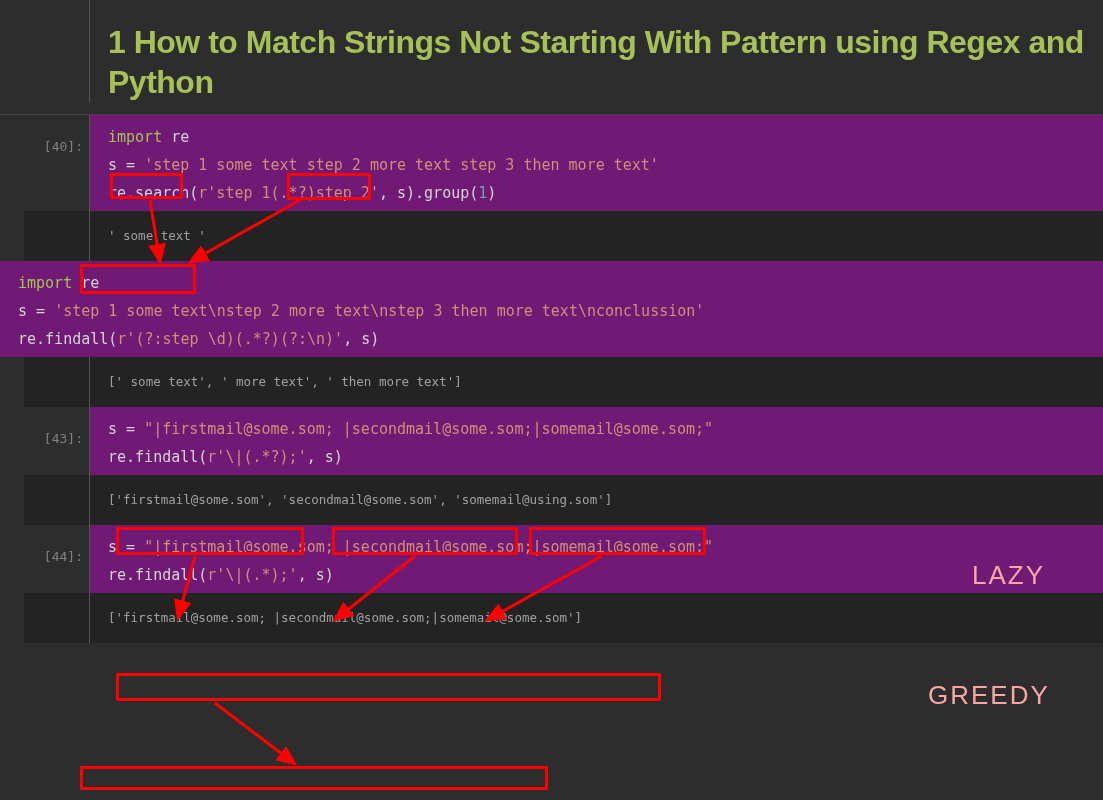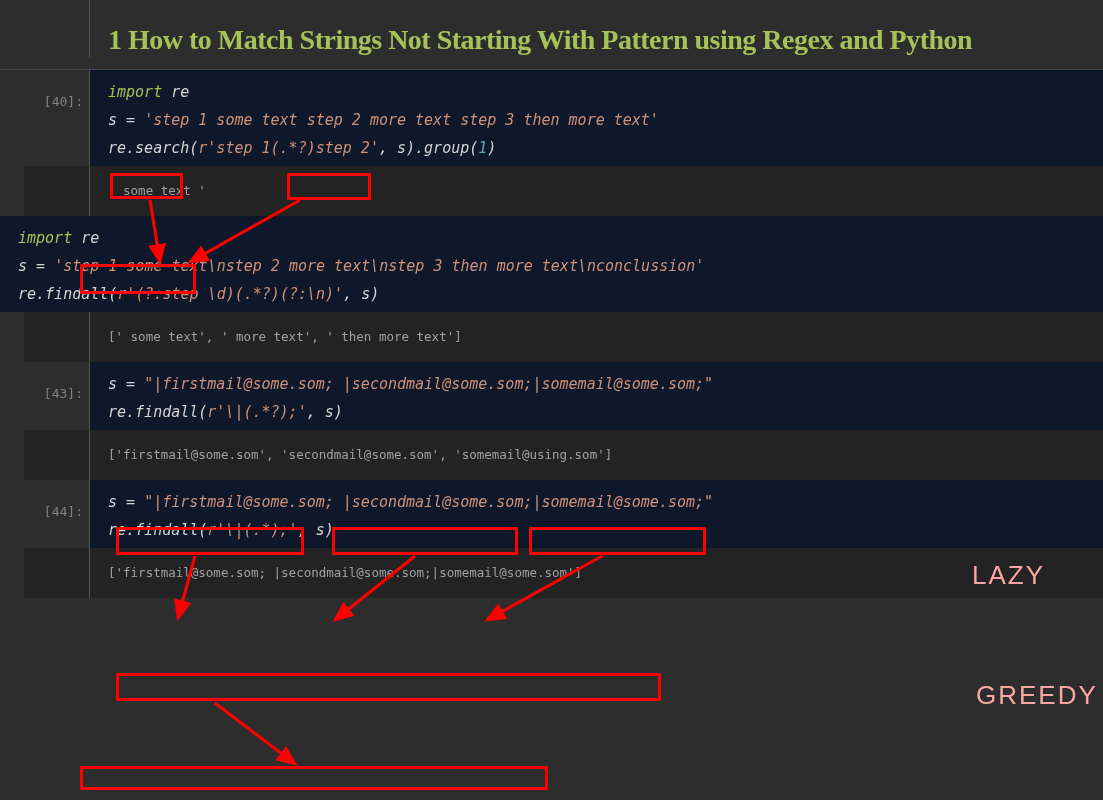--- a/index.html
+++ b/index.html
@@ -28,40 +28,39 @@
     font-size: 13px;
     border-right: 1px solid #555;
     margin-left: 24px;
   }
   .content-col {
     padding-left: 18px;
     flex: 1;
   }
   h1.heading {
     color: #a6c158;
-    font-family: Liberation Serif, serif;
+    font-family: Liberation Sans, sans-serif;
     font-weight: 600;
-    font-size: 28px;
+    font-size: 32px;
     line-height: 1.25;
     padding: 22px 16px 0 0;
     letter-spacing: -0.5px;
   }
   .code-cell, .out-cell {
     display: flex;
     position: relative;
   }
   .code-cell .content-col {
-    background: #0f172a;
+    background: #701a75;
     font-size: 15px;
     line-height: 28px;
     padding-top: 8px;
     padding-bottom: 4px;
     white-space: pre;
     position: relative;
-    font-style: italic;
   }
   .out-cell .content-col {
     background: #232323;
     font-size: 12.5px;
     line-height: 18px;
     padding-top: 16px;
     padding-bottom: 16px;
     color: #a0a0a0;
     white-space: pre;
     position: relative;
@@ -149,21 +148,21 @@
 <div class="red-box" style="left:110px; top:173px; width:73px; height:26px;"></div>
 <div class="red-box" style="left:287px; top:173px; width:84px; height:27px;"></div>
 <div class="red-box" style="left:80px; top:264px; width:116px; height:30px;"></div>
 <div class="red-box" style="left:116px; top:527px; width:188px; height:28px;"></div>
 <div class="red-box" style="left:332px; top:527px; width:186px; height:28px;"></div>
 <div class="red-box" style="left:529px; top:527px; width:177px; height:28px;"></div>
 <div class="red-box" style="left:116px; top:673px; width:545px; height:28px;"></div>
 <div class="red-box" style="left:80px; top:766px; width:468px; height:24px;"></div>
 
 <div class="label" style="left:972px; top:560px;">LAZY</div>
-<div class="label" style="left:976px; top:680px;">GREEDY</div>
+<div class="label" style="left:928px; top:680px;">GREEDY</div>
 
 <svg class="overlay">
   <defs>
     <marker id="ah" markerWidth="10" markerHeight="10" refX="6" refY="3" orient="auto">
       <path d="M0,0 L7,3 L0,6 Z" fill="#ff0000"></path>
     </marker>
   </defs>
 
   <line x1="150" y1="200" x2="160" y2="262" stroke="#ff0000" stroke-width="3" marker-end="url(#ah)"></line>
 

